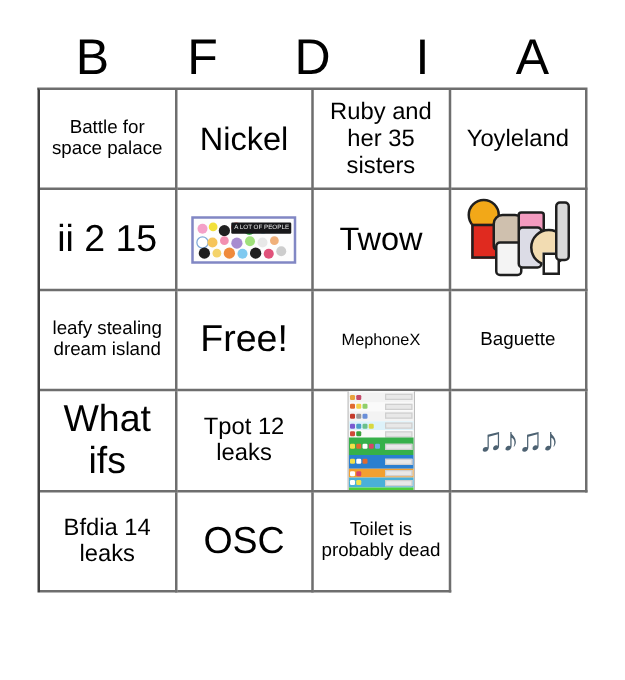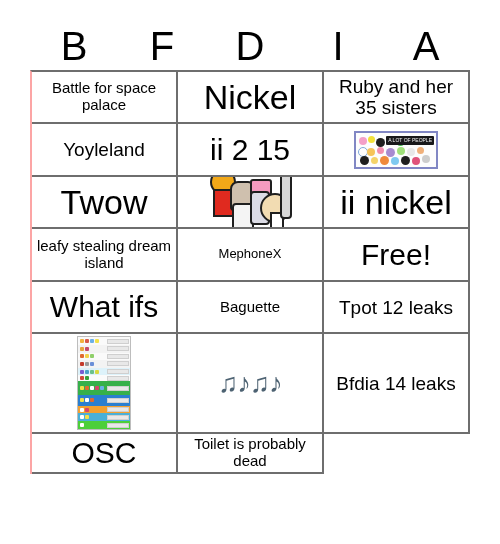--- a/index.html
+++ b/index.html
@@ -40,24 +40,24 @@
     font-weight: 400;
     color: #000;
   }
   .grid {
     position: absolute;
     left: 30px;
     top: 70px;
     width: 440px;
     height: 404px;
     border-top: 2px solid #6e6e6e;
-    border-left: 2px solid #fca5a5;
+    border-left: 2px solid #404040;
     box-sizing: border-box;
     display: grid;
-    grid-template-columns: repeat(3, 1fr);
+    grid-template-columns: repeat(4, 1fr);
     grid-template-rows: repeat(5, 1fr);
   }
   .cell {
     border-right: 2px solid #6e6e6e;
     border-bottom: 2px solid #6e6e6e;
     box-sizing: border-box;
     display: flex;
     align-items: center;
     justify-content: center;
     text-align: center;
@@ -66,21 +66,21 @@
     position: relative;
   }
   .cell-text {
     display: block;
     width: 100%;
     line-height: 1.12;
     word-wrap: break-word;
   }
   
   .fs-xl .cell-text { font-size: 30px; }
-  .fs-lg .cell-text { font-size: 34px; }
+  .fs-lg .cell-text { font-size: 26px; }
   .fs-md .cell-text { font-size: 19px; }
   .fs-sm .cell-text { font-size: 15px; }
   .fs-xs .cell-text { font-size: 13px; }
 
   
   .notes {
     font-size: 27px;
     letter-spacing: -1px;
     color: #4d6272;
     line-height: 1;
@@ -227,39 +227,36 @@
         <span class="fig" style="left:5px;top:24px;width:17px;height:24px;background:#e02a1f;border:2px solid #1f1f1f;"></span>
         <span class="fig" style="left:22px;top:16px;width:22px;height:26px;border-radius:8px 8px 4px 4px;background:#cfc0ae;border:2px solid #1f1f1f;"></span>
         <span class="fig" style="left:24px;top:38px;width:18px;height:24px;background:#f4f4f4;border:2px solid #1f1f1f;border-radius:4px;"></span>
         <span class="fig" style="left:42px;top:14px;width:18px;height:13px;background:#f49bc0;border:2px solid #1f1f1f;border-radius:3px;"></span>
         <span class="fig" style="left:42px;top:26px;width:16px;height:30px;background:#dcdce6;border:2px solid #1f1f1f;border-radius:4px;"></span>
         <span class="fig" style="left:52px;top:28px;width:26px;height:26px;border-radius:50%;background:#f2dcb2;border:2px solid #1f1f1f;"></span>
         <span class="fig" style="left:62px;top:47px;width:10px;height:14px;background:#ffffff;border:2px solid #1f1f1f;"></span>
         <span class="fig" style="left:72px;top:6px;width:8px;height:44px;border-radius:4px;background:#d9d9d9;border:2px solid #1f1f1f;"></span>
       </div>
     </div>
-    <div class="cell fs-lg">
-      <span class="cell-text">ii nickel</span>
-    </div>
 
     <div class="cell fs-sm">
       <span class="cell-text">leafy stealing dream island</span>
     </div>
+    <div class="cell fs-xl">
+      <span class="cell-text">Free!</span>
+    </div>
     <div class="cell fs-xs">
       <span class="cell-text">MephoneX</span>
     </div>
-    <div class="cell fs-xl">
-      <span class="cell-text">Free!</span>
-    </div>
+    <div class="cell fs-sm">
+      <span class="cell-text">Baguette</span>
+    </div>
+
     <div class="cell fs-xl">
       <span class="cell-text">What ifs</span>
-    </div>
-
-    <div class="cell fs-sm">
-      <span class="cell-text">Baguette</span>
     </div>
     <div class="cell fs-md">
       <span class="cell-text">Tpot 12 leaks</span>
     </div>
     <div class="cell">
       <div class="thumb-tier">
         <div class="band" style="height:9px;background:#fafafa;">
           <span class="chip" style="background:#f2b33d;"></span>
           <span class="chip" style="background:#d85a4a;"></span>
           <span class="chip" style="background:#6ab0e8;"></span>

